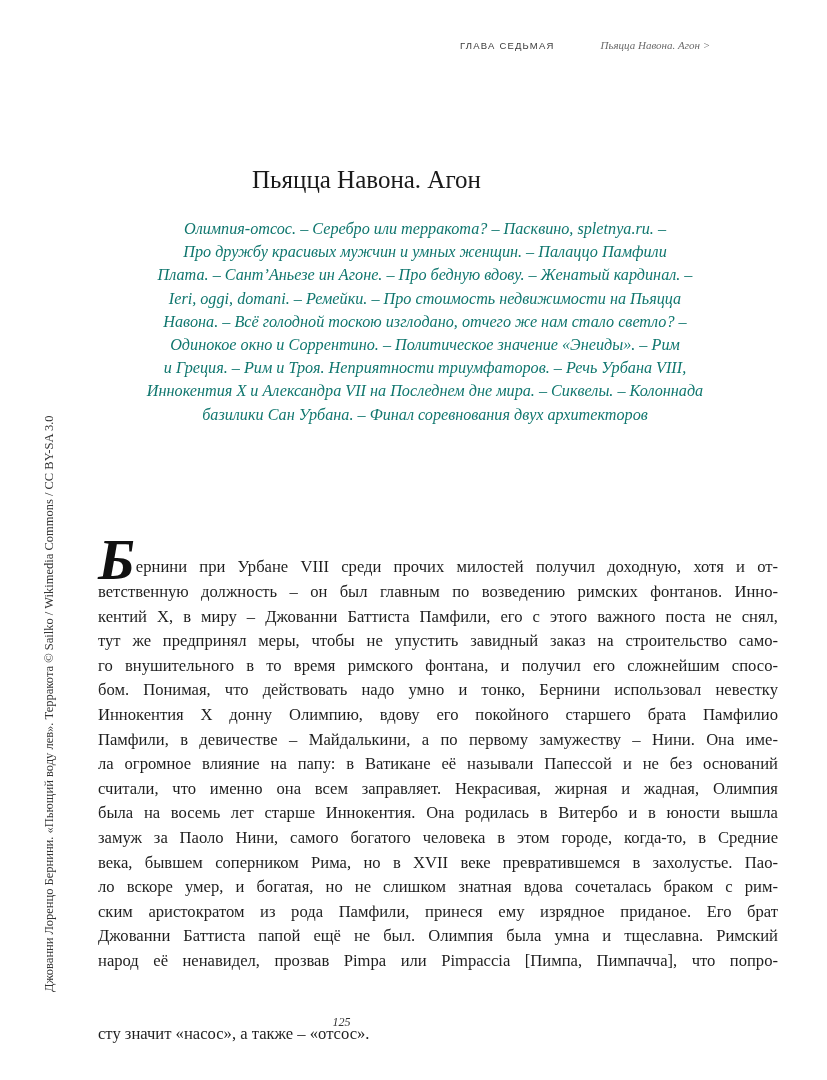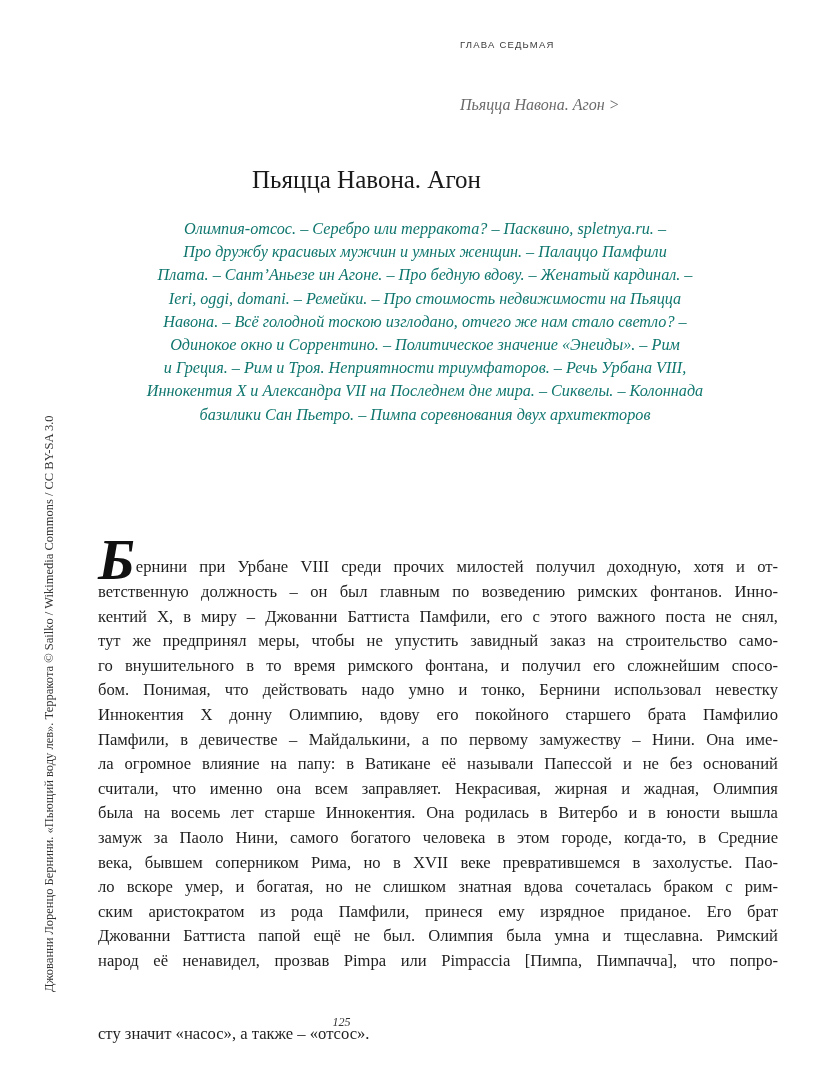--- a/index.html
+++ b/index.html
@@ -17,34 +17,33 @@
     }
     .running-head {
       position: absolute;
       top: 39px;
       left: 460px;
       right: 40px;
       height: 20px;
       display: flex;
       align-items: baseline;
       gap: 46px;
-      flex-direction: column;
     }
     .rh-chapter {
       font-family: "Liberation Sans", "DejaVu Sans", sans-serif;
       font-size: 9.5px;
       letter-spacing: 1.2px;
       color: #3a3a3a;
       font-weight: normal;
       text-transform: uppercase;
     }
     .rh-title {
       font-family: "Liberation Serif", "DejaVu Serif", serif;
       font-style: italic;
-      font-size: 16px;
+      font-size: 11px;
       color: #6a6a6a;
       white-space: nowrap;
       text-align: center;
     }
     .chapter-title {
       position: absolute;
       top: 166px;
       left: 0;
       width: 733px;
       text-align: center;
@@ -142,21 +141,21 @@
 
 <div class="synopsis">
   <span class="line">Олимпия-отсос. – Серебро или терракота? – Пасквино, spletnya.ru. –</span>
   <span class="line">Про дружбу красивых мужчин и умных женщин. – Палаццо Памфили</span>
   <span class="line">Плата. – Сант’Аньезе ин Агоне. – Про бедную вдову. – Женатый кардинал. –</span>
   <span class="line">Ieri, oggi, domani. – Ремейки. – Про стоимость недвижимости на Пьяцца</span>
   <span class="line">Навона. – Всё голодной тоскою изглодано, отчего же нам стало светло? –</span>
   <span class="line">Одинокое окно и Соррентино. – Политическое значение «Энеиды». – Рим</span>
   <span class="line">и Греция. – Рим и Троя. Неприятности триумфаторов. – Речь Урбана VIII,</span>
   <span class="line">Иннокентия X и Александра VII на Последнем дне мира. – Сиквелы. – Колоннада</span>
-  <span class="line">базилики Сан Пьетро. – Пимпа соревнования двух архитекторов</span>
+  <span class="line">базилики Сан Урбана. – Финал соревнования двух архитекторов</span>
 </div>
 
 <div class="body-text">
   <div class="first-line-wrap">
     <span class="drop-cap">Б</span>
     <span class="rest">ернини при Урбане VIII среди прочих милостей получил доходную, хотя и от-</span>
   </div>
   <span class="line">ветственную должность – он был главным по возведению римских фонтанов. Инно-</span>
   <span class="line">кентий X, в миру – Джованни Баттиста Памфили, его с этого важного поста не снял,</span>
   <span class="line">тут же предпринял меры, чтобы не упустить завидный заказ на строительство само-</span>

